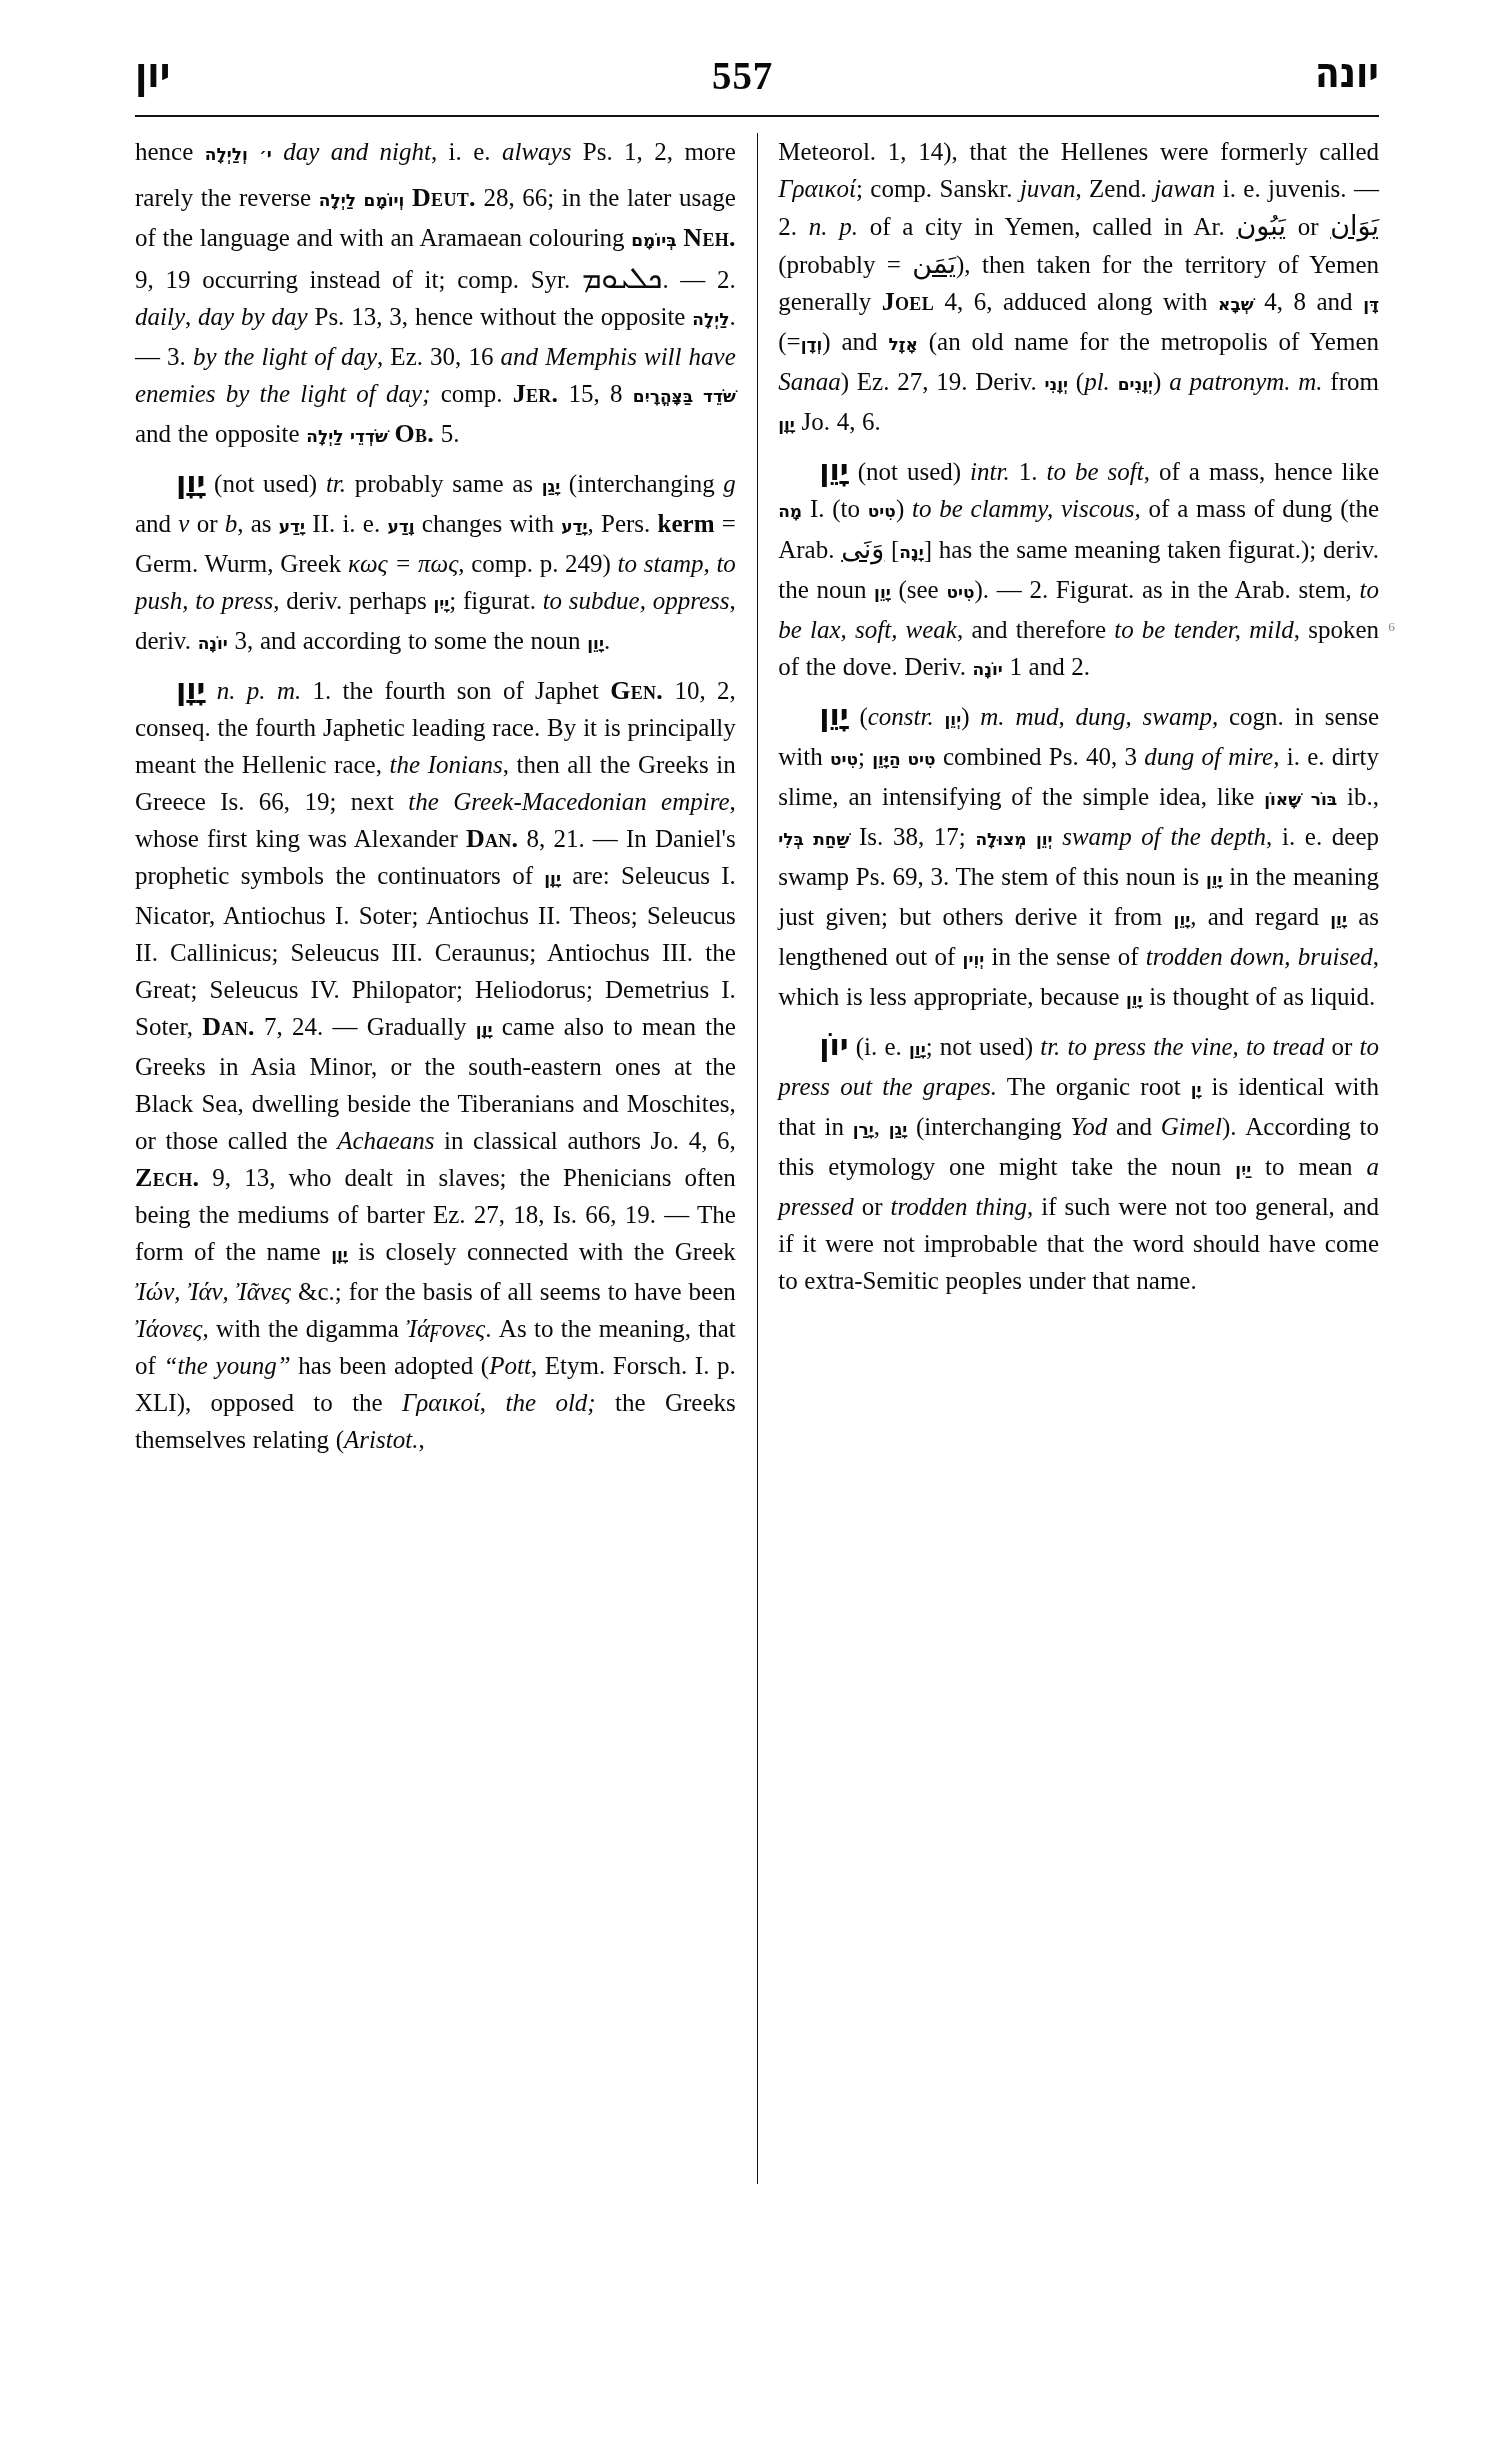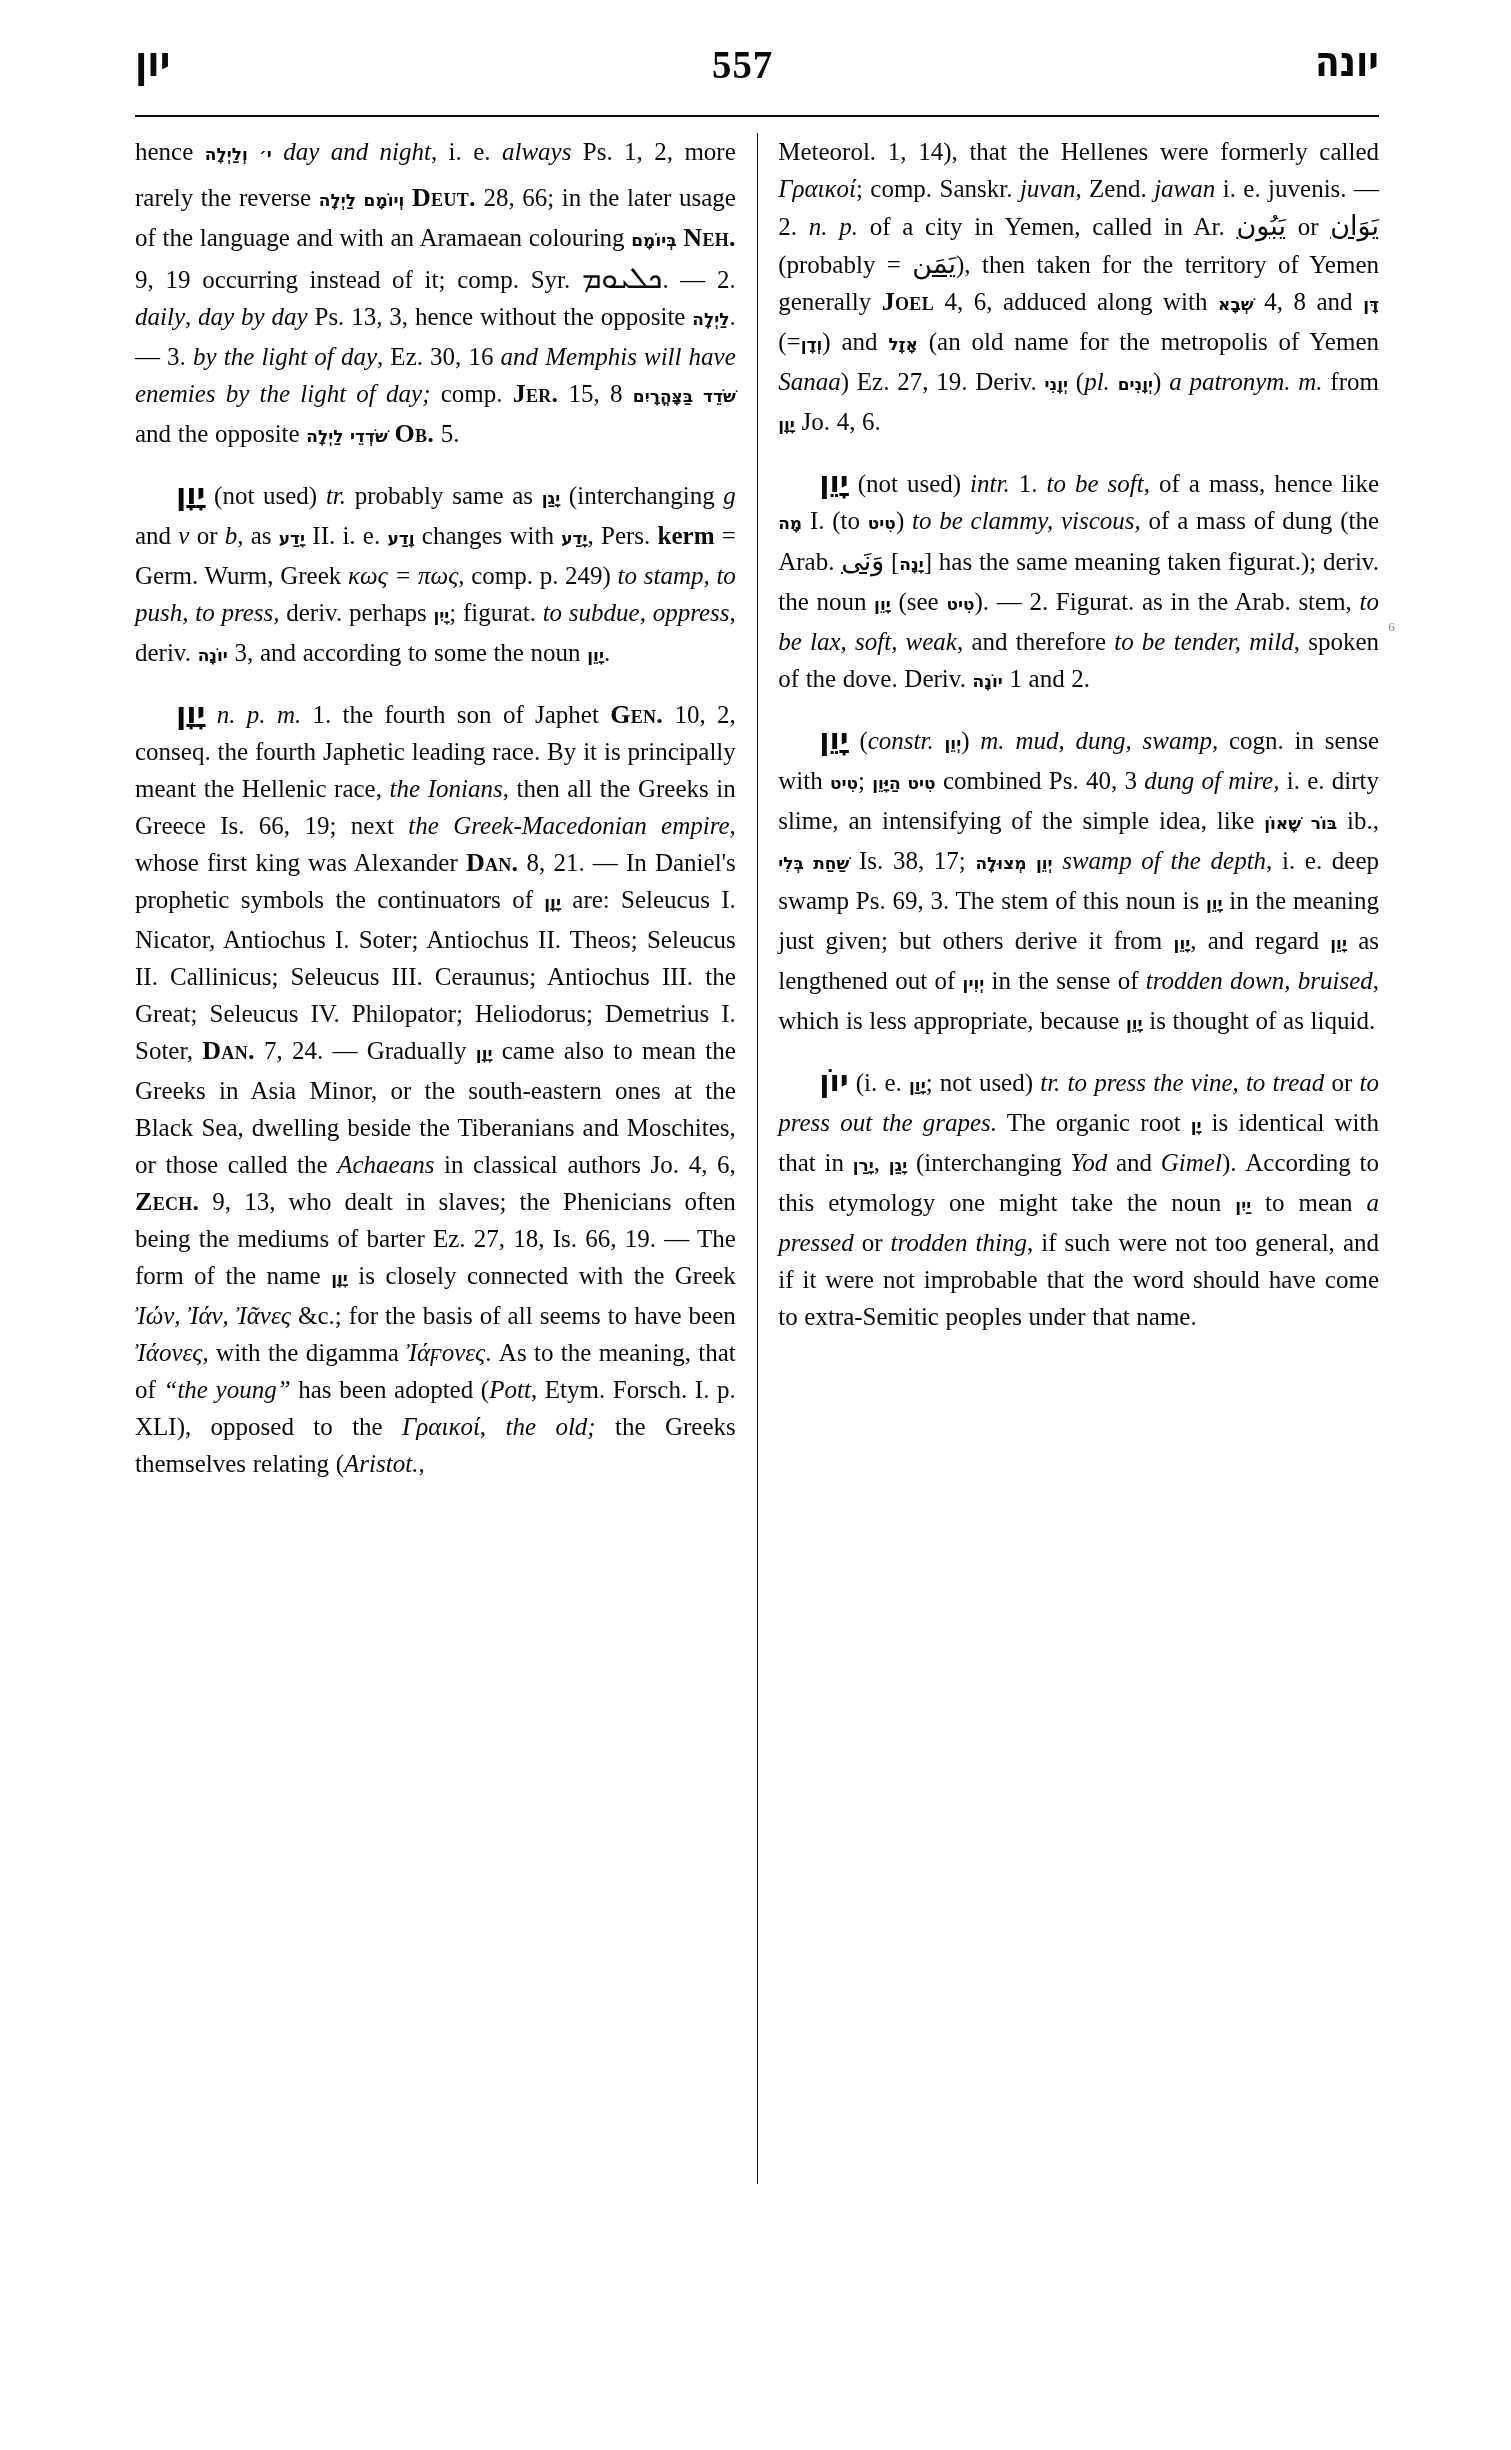--- a/index.html
+++ b/index.html
@@ -14,21 +14,21 @@
     width:1512px;height:2450px;
     box-sizing:border-box;
     padding:0;
     overflow:hidden;
   }
 
   
   .runhead{
     position:absolute;
     left:135px;right:133px;
-    top:41px;
+    top:52px;
     height:65px;
     display:flex;
     align-items:flex-start;
     justify-content:space-between;
   }
   .rh-heb{
     font-size:36px;
     line-height:1;
     letter-spacing:0;
     direction:rtl;
@@ -76,21 +76,21 @@
   .par{
     font-size:25px;
     line-height:37px;
     text-align:justify;
     text-align-last:left;
     margin:0 0 0 0;
     word-spacing:0.4px;
     hyphens:none;
   }
   .par.indent{ text-indent:41px; }
-  .par + .par{ margin-top:20px; }
+  .par + .par{ margin-top:8px; }
 
   .heb{
     font-family:"DejaVu Sans","Liberation Sans",sans-serif;
     direction:rtl;
     unicode-bidi:isolate;
     font-size:17px;
     font-weight:600;
     letter-spacing:0;
   }
   .heb-lead{

